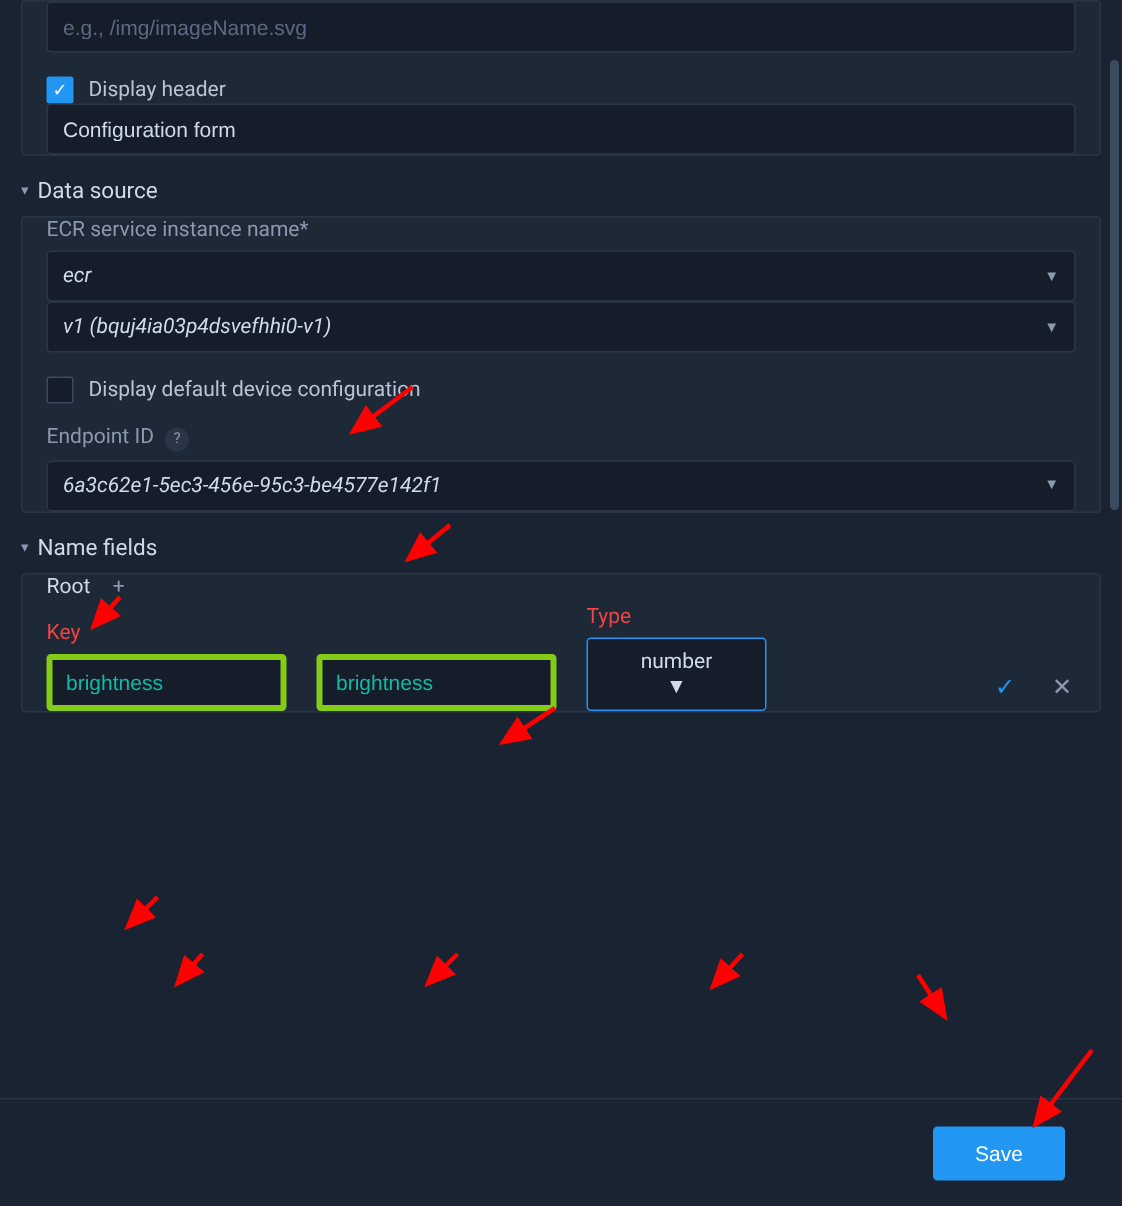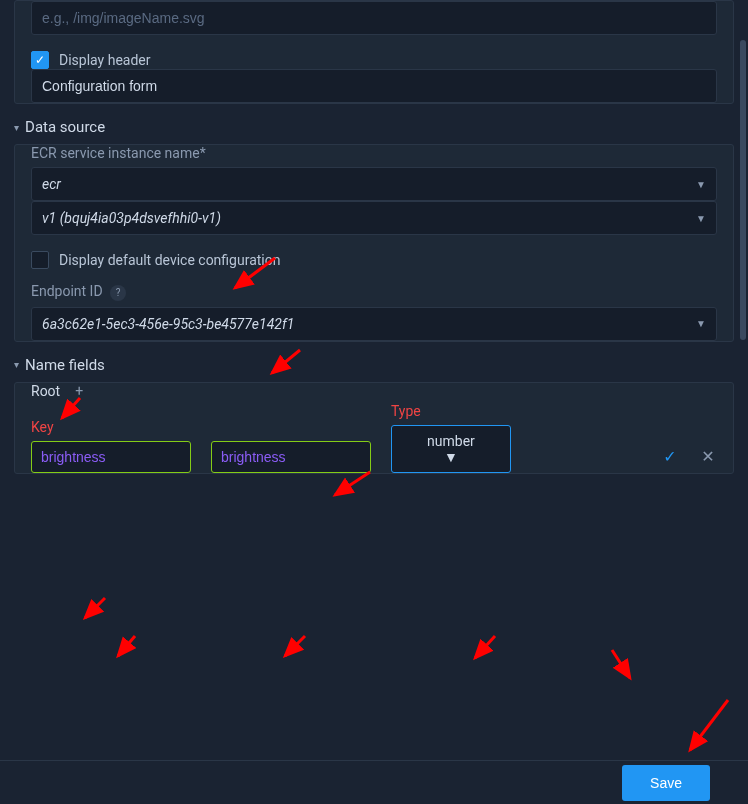--- a/index.html
+++ b/index.html
@@ -126,24 +126,24 @@
       align-items: end;
     }
     .col-label {
       color: #ef4444;
       font-size: 14px;
       margin-bottom: 6px;
     }
     .small-input {
       width: 100%;
       background: #151d2a;
-      border: 1px solid #84cc16;
+      border: 4px solid #84cc16;
       border-radius: 3px;
       padding: 7px 9px;
-      color: #8b5cf6;
+      color: #14b8a6;
       font-size: 14px;
       outline: none;
     }
     .type-select {
       width: 100%;
       background: #151d2a;
       border: 1px solid #2196f3;
       border-radius: 3px;
       padding: 7px 9px;
       color: #d0dae8;
@@ -162,21 +162,21 @@
       align-items: center;
       justify-content: center;
     }
     .check-blue { color: #2196f3; font-size: 16px; }
     .x-gray { color: #8a99af; font-size: 16px; }
     .footer {
       position: absolute;
       bottom: 0;
       left: 0;
       right: 0;
-      height: 44px;
+      height: 72px;
       border-top: 1px solid #2a3647;
       display: flex;
       justify-content: flex-end;
       align-items: center;
       padding: 0 38px;
       background: #1a2332;
     }
     .save-btn {
       background: #2196f3;
       color: #fff;

